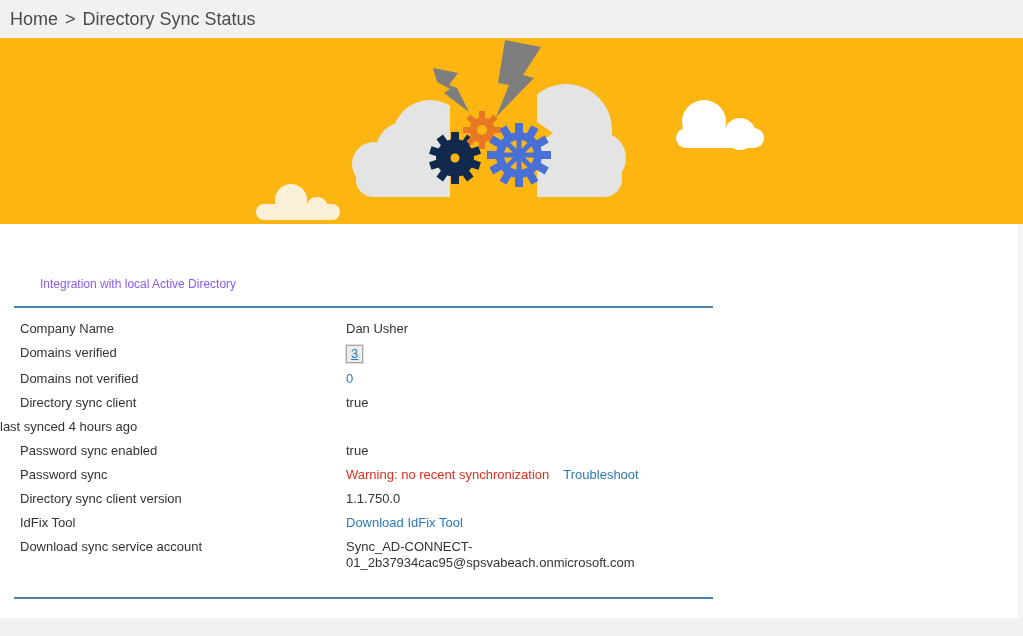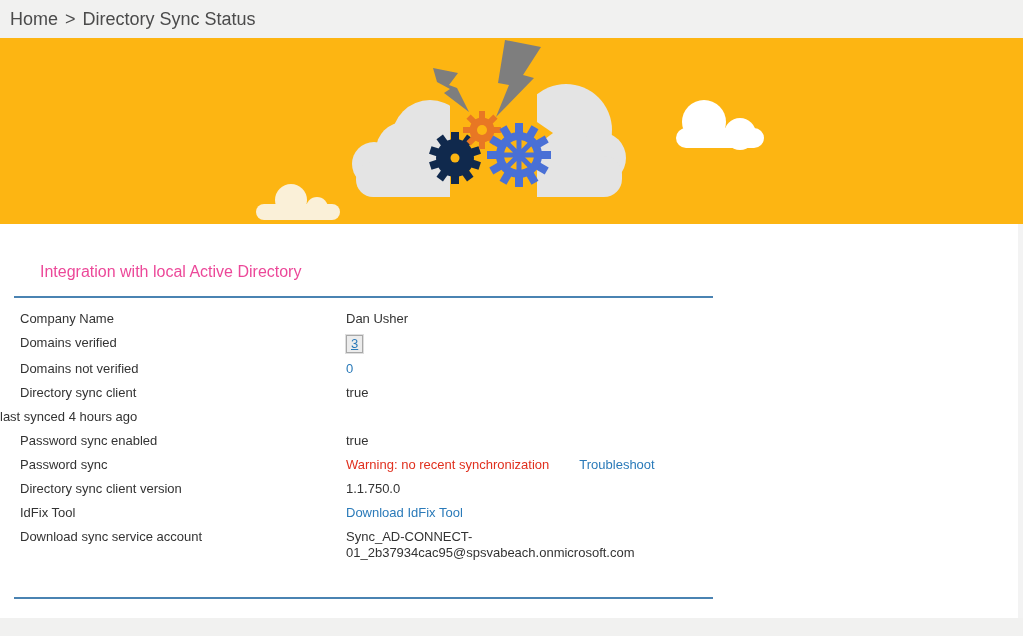--- a/index.html
+++ b/index.html
@@ -18,35 +18,35 @@
   }
   .crumbbar .sep{margin:0 7px;color:#4b4b4b;}
   
   .banner{height:186px;background:var(--banner,#fdb512);line-height:0;}
   
   .content{
     position:relative;background:#ffffff;height:394px;
     box-sizing:border-box;border-right:5px solid #f3f3f3;
   }
   .section-heading{
-    padding:39px 0 0 40px;font-size:16px;color:#ec4899;
+    padding:53px 0 0 40px;font-size:12px;color:#8b5cf6;
   }
   .hr-line{
     height:2px;background:var(--separator,#4a83b2);
     width:699px;margin-left:14px;
   }
   .hr-top{margin-top:15px;}
   .hr-bottom{position:absolute;top:373px;left:14px;width:699px;height:2px;
     background:var(--separator,#4a83b2);}
   .table{margin-top:13px;}
   .row{display:flex;align-items:flex-start;margin-bottom:8px;
     font-size:13px;line-height:16px;color:var(--text,#333);}
   .row-label{width:326px;margin-left:20px;flex:none;color:var(--text,#333);}
   .row-value{max-width:320px;}
-  .row-value span + span{margin-left:30px;}
+  .row-value span + span{margin-left:14px;}
   .v-plain{color:var(--text,#333);text-align:right;}
   .v-link{color:var(--link,#2a7ab9);cursor:pointer;white-space:nowrap;}
   .v-warning{color:var(--warning,#e0301e);white-space:nowrap;}
   .v-focuslink{
     color:var(--link,#2a7ab9);text-decoration:underline;cursor:pointer;
     display:inline-block;padding:0 4px;border:1px solid #a8a8a8;
     background:#ececec;box-shadow:0 0 0 1px #dedede;
   }
 </style>
 </head>

